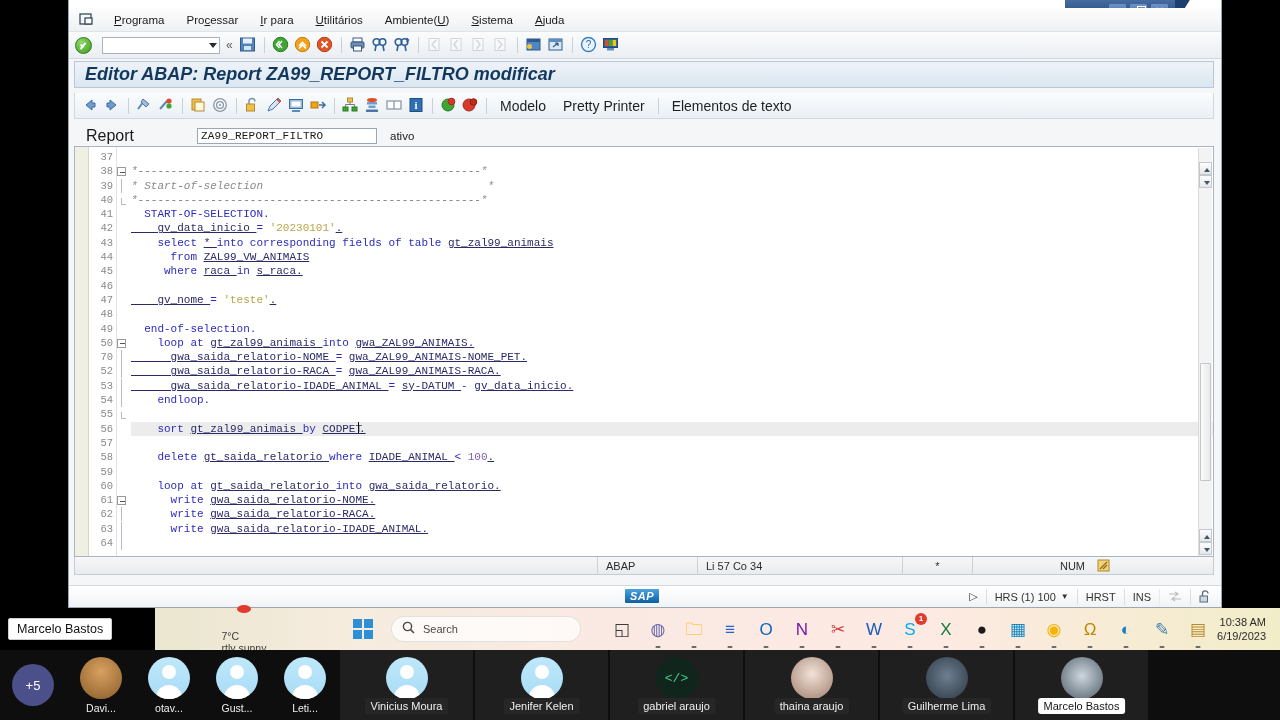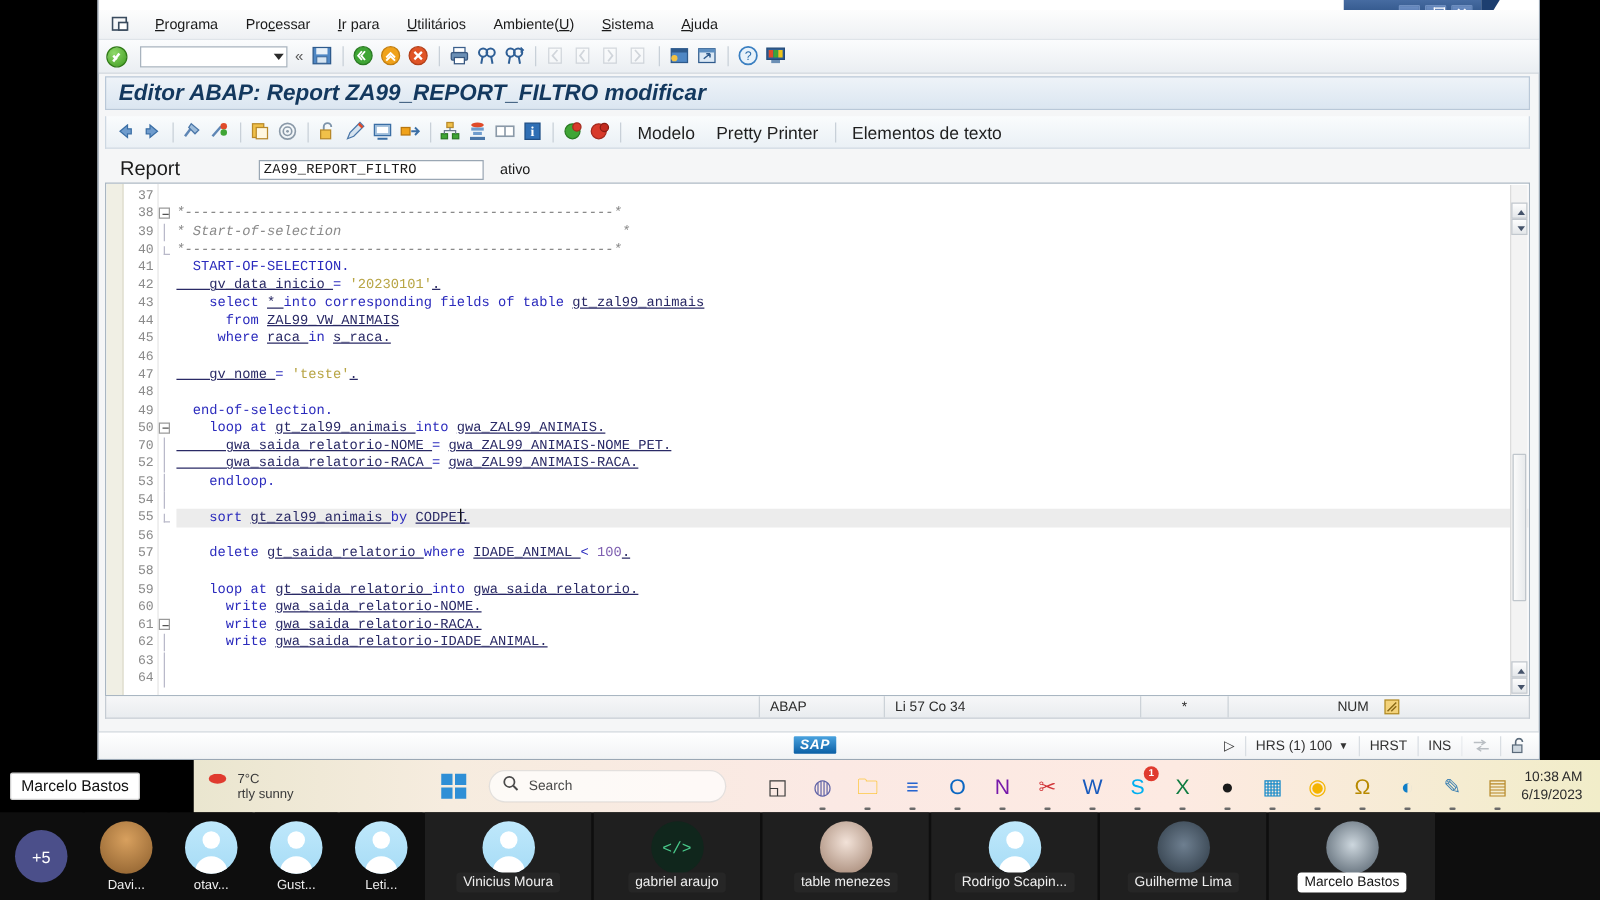--- a/index.html
+++ b/index.html
@@ -7,21 +7,21 @@
     margin: 0; padding: 0;
     width: 1280px; height: 720px;
     overflow: hidden;
     background: #000;
     font-family: "Liberation Sans", sans-serif;
   }
   #root { position: relative; width: 1280px; height: 720px; background:#000; }
 
   
   #sap-window {
-    position: absolute; left: 78px; top: 0px; width: 1154px; height: 608px;
+    position: absolute; left: 68px; top: 0px; width: 1154px; height: 608px;
     background: #f5f6f7;
     border: 1px solid #9aa7b4;
     border-top: none;
   }
   
   #titlebar {
     position: absolute; left: 0; top: 0; width: 100%; height: 8px;
     background: #ffffff;
   }
   #win-tab {
@@ -205,21 +205,21 @@
   .ss-right { margin-left:auto; display:flex; align-items:center; gap:0px; font-size:11px;color:#333;}
   .ss-cell { padding:0 8px; border-left:1px solid #d9dee3; height:16px; display:flex;align-items:center;}
 
   
   #taskbar {
     position:absolute; left:155px; top:608px; width:1125px; height:42px;
     background: linear-gradient(90deg,#eae6cf 0%, #f6ecdf 18%, #fbe9e4 45%, #fdeae2 70%, #f1edc9 100%);
     display:flex; align-items:center;
   }
   #weather {
-    display:flex; align-items:center; gap:5px; padding-left:8px; width:170px;
+    display:flex; align-items:center; gap:5px; padding-left:8px; width:170px;flex-direction:column;
   }
   #weather .wtxt { font-size:10.5px; color:#3a3a3a; line-height:12px; }
   #winlogo { display:grid; grid-template-columns:9px 9px; grid-template-rows:9px 9px; gap:2px; margin-left:28px;}
   #winlogo div { background:#2f8fd6; }
   #searchbox {
     margin-left:18px; width:190px; height:26px; border-radius:14px;
     background:rgba(255,255,255,0.72); border:1px solid rgba(0,0,0,0.10);
     display:flex; align-items:center; padding-left:10px; gap:8px;
   }
   #searchbox .slabel { font-size:11px; color:#4a4a4a; }
@@ -614,20 +614,21 @@
           <div class="ln"><span class="k">    select </span><span class="id">* </span><span class="k">into corresponding fields of table </span><span class="id">gt_zal99_animais</span></div>
           <div class="ln"><span class="k">      from </span><span class="id">ZAL99_VW_ANIMAIS</span></div>
           <div class="ln"><span class="k">     where </span><span class="id">raca </span><span class="k">in </span><span class="id">s_raca.</span></div>
           <div class="ln">&nbsp;</div>
           <div class="ln"><span class="id">    gv_nome </span><span class="k">= </span><span class="st">'teste'</span><span class="id">.</span></div>
           <div class="ln">&nbsp;</div>
           <div class="ln"><span class="k">  end-of-selection.</span></div>
           <div class="ln"><span class="k">    loop at </span><span class="id">gt_zal99_animais </span><span class="k">into </span><span class="id">gwa_ZAL99_ANIMAIS.</span></div>
           <div class="ln"><span class="id">      gwa_saida_relatorio-NOME </span><span class="k">= </span><span class="id">gwa_ZAL99_ANIMAIS-NOME_PET.</span></div>
           <div class="ln"><span class="id">      gwa_saida_relatorio-RACA </span><span class="k">= </span><span class="id">gwa_ZAL99_ANIMAIS-RACA.</span></div>
+          <div class="ln"><span class="id">      gwa_saida_relatorio-IDADE_ANIMAL </span><span class="k">= </span><span class="id">sy-DATUM </span><span class="k">- </span><span class="id">gv_data_inicio.</span></div>
           <div class="ln"><span class="k">    endloop.</span></div>
           <div class="ln">&nbsp;</div>
           <div class="ln cur-line" style="position: relative;"><span class="k">    sort </span><span class="id">gt_zal99_animais </span><span class="k">by </span><span class="id">CODPET</span><span style="display: inline-block; width: 1px; height: 11px; background: rgb(17, 17, 17); vertical-align: -1px; margin-left: -4px;"></span><span class="id">.</span></div>
           <div class="ln">&nbsp;</div>
           <div class="ln"><span class="k">    delete </span><span class="id">gt_saida_relatorio </span><span class="k">where </span><span class="id">IDADE_ANIMAL </span><span class="k">&lt; </span><span class="nm">100</span><span class="id">.</span></div>
           <div class="ln">&nbsp;</div>
           <div class="ln"><span class="k">    loop at </span><span class="id">gt_saida_relatorio </span><span class="k">into </span><span class="id">gwa_saida_relatorio.</span></div>
           <div class="ln"><span class="k">      write </span><span class="id">gwa_saida_relatorio-NOME.</span></div>
           <div class="ln"><span class="k">      write </span><span class="id">gwa_saida_relatorio-RACA.</span></div>
           <div class="ln"><span class="k">      write </span><span class="id">gwa_saida_relatorio-IDADE_ANIMAL.</span></div>
@@ -828,33 +829,33 @@
         <div class="nm-label small-lbl">Leti...</div>
       </div>
       <div class="tile big">
         <div class="av" style="margin-bottom: 14px;">
           <span class="head"></span>
           <span class="body"></span>
         </div>
         <div class="nm-label">Vinicius Moura</div>
       </div>
       <div class="tile big">
-        <div class="av code" style="margin-bottom: 14px;">&lt;/&gt;</div>
-        <div class="nm-label">gabriel araujo</div>
-      </div>
-      <div class="tile big">
-        <div class="av ph2" style="margin-bottom: 14px;"></div>
-        <div class="nm-label">table menezes</div>
-      </div>
-      <div class="tile big">
         <div class="av" style="margin-bottom: 14px;">
           <span class="head"></span>
           <span class="body"></span>
         </div>
-        <div class="nm-label">Rodrigo Scapin...</div>
+        <div class="nm-label">Jenifer Kelen</div>
+      </div>
+      <div class="tile big">
+        <div class="av code" style="margin-bottom: 14px;">&lt;/&gt;</div>
+        <div class="nm-label">gabriel araujo</div>
+      </div>
+      <div class="tile big">
+        <div class="av ph2" style="margin-bottom: 14px;"></div>
+        <div class="nm-label">thaina araujo</div>
       </div>
       <div class="tile big">
         <div class="av ph3" style="margin-bottom: 14px;"></div>
         <div class="nm-label">Guilherme Lima</div>
       </div>
       <div class="tile big">
         <div class="av ph4" style="margin-bottom: 14px;"></div>
         <div class="nm-label active">Marcelo Bastos</div>
       </div>
     </div>

